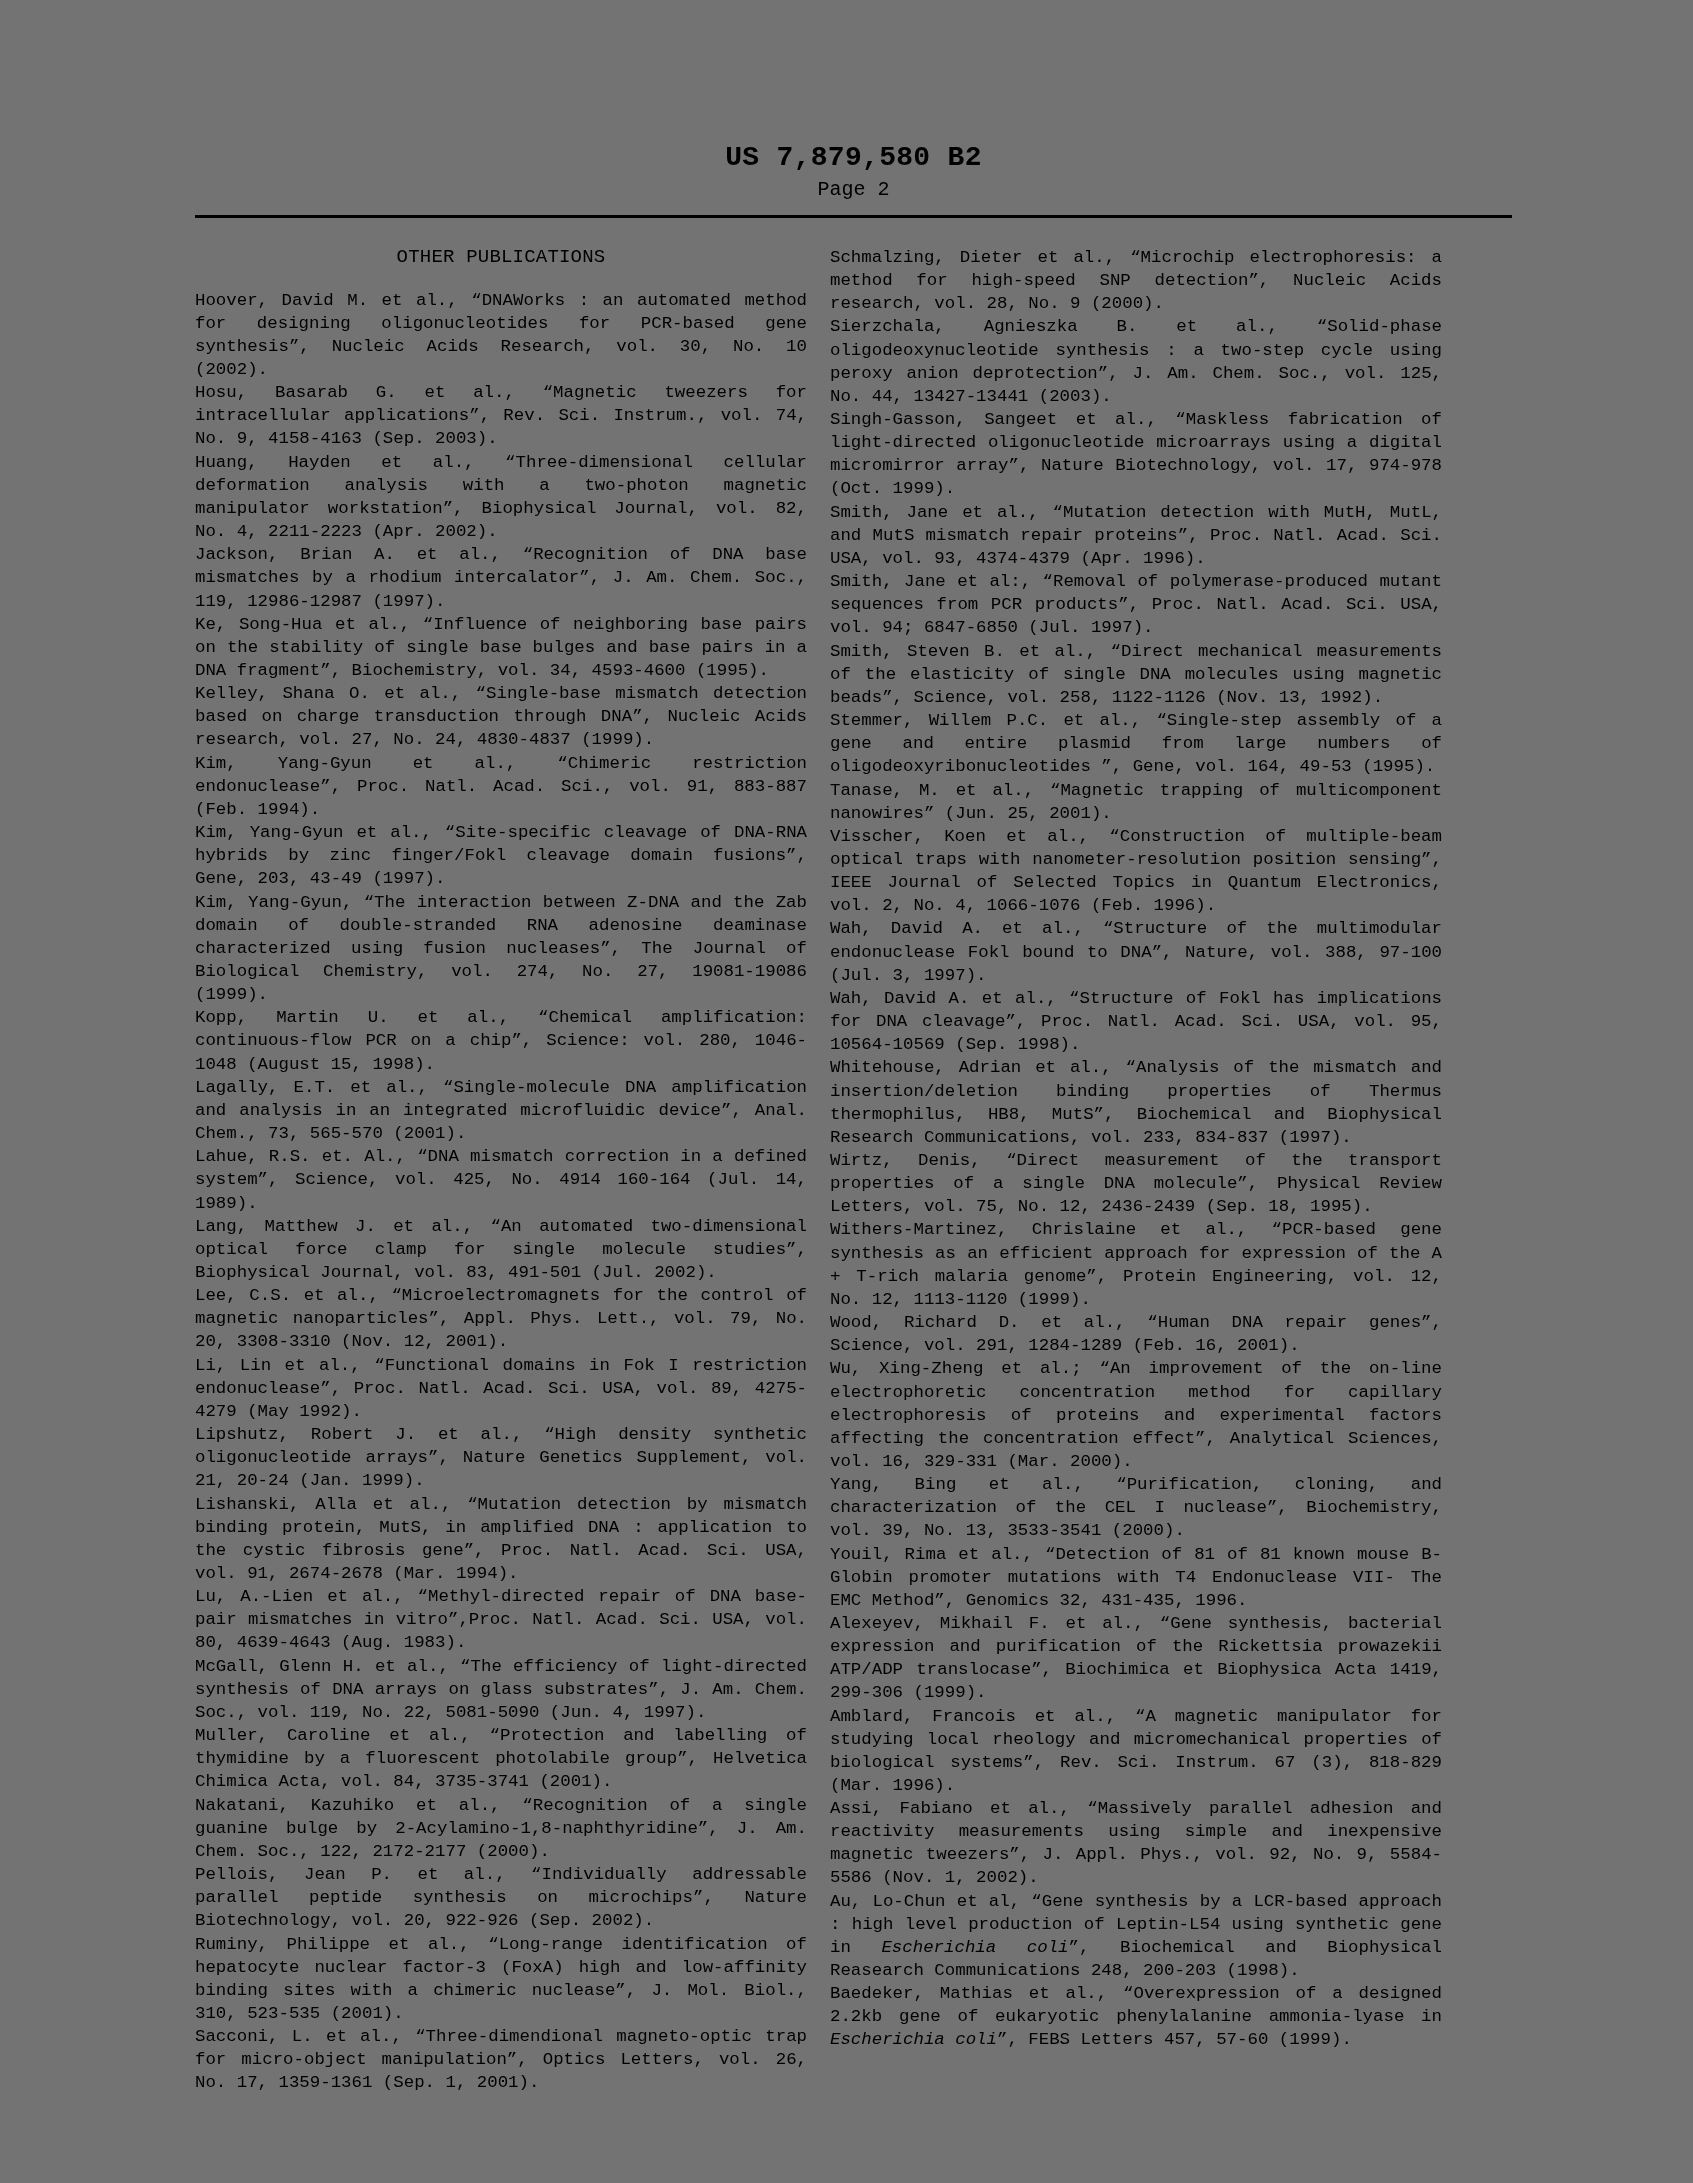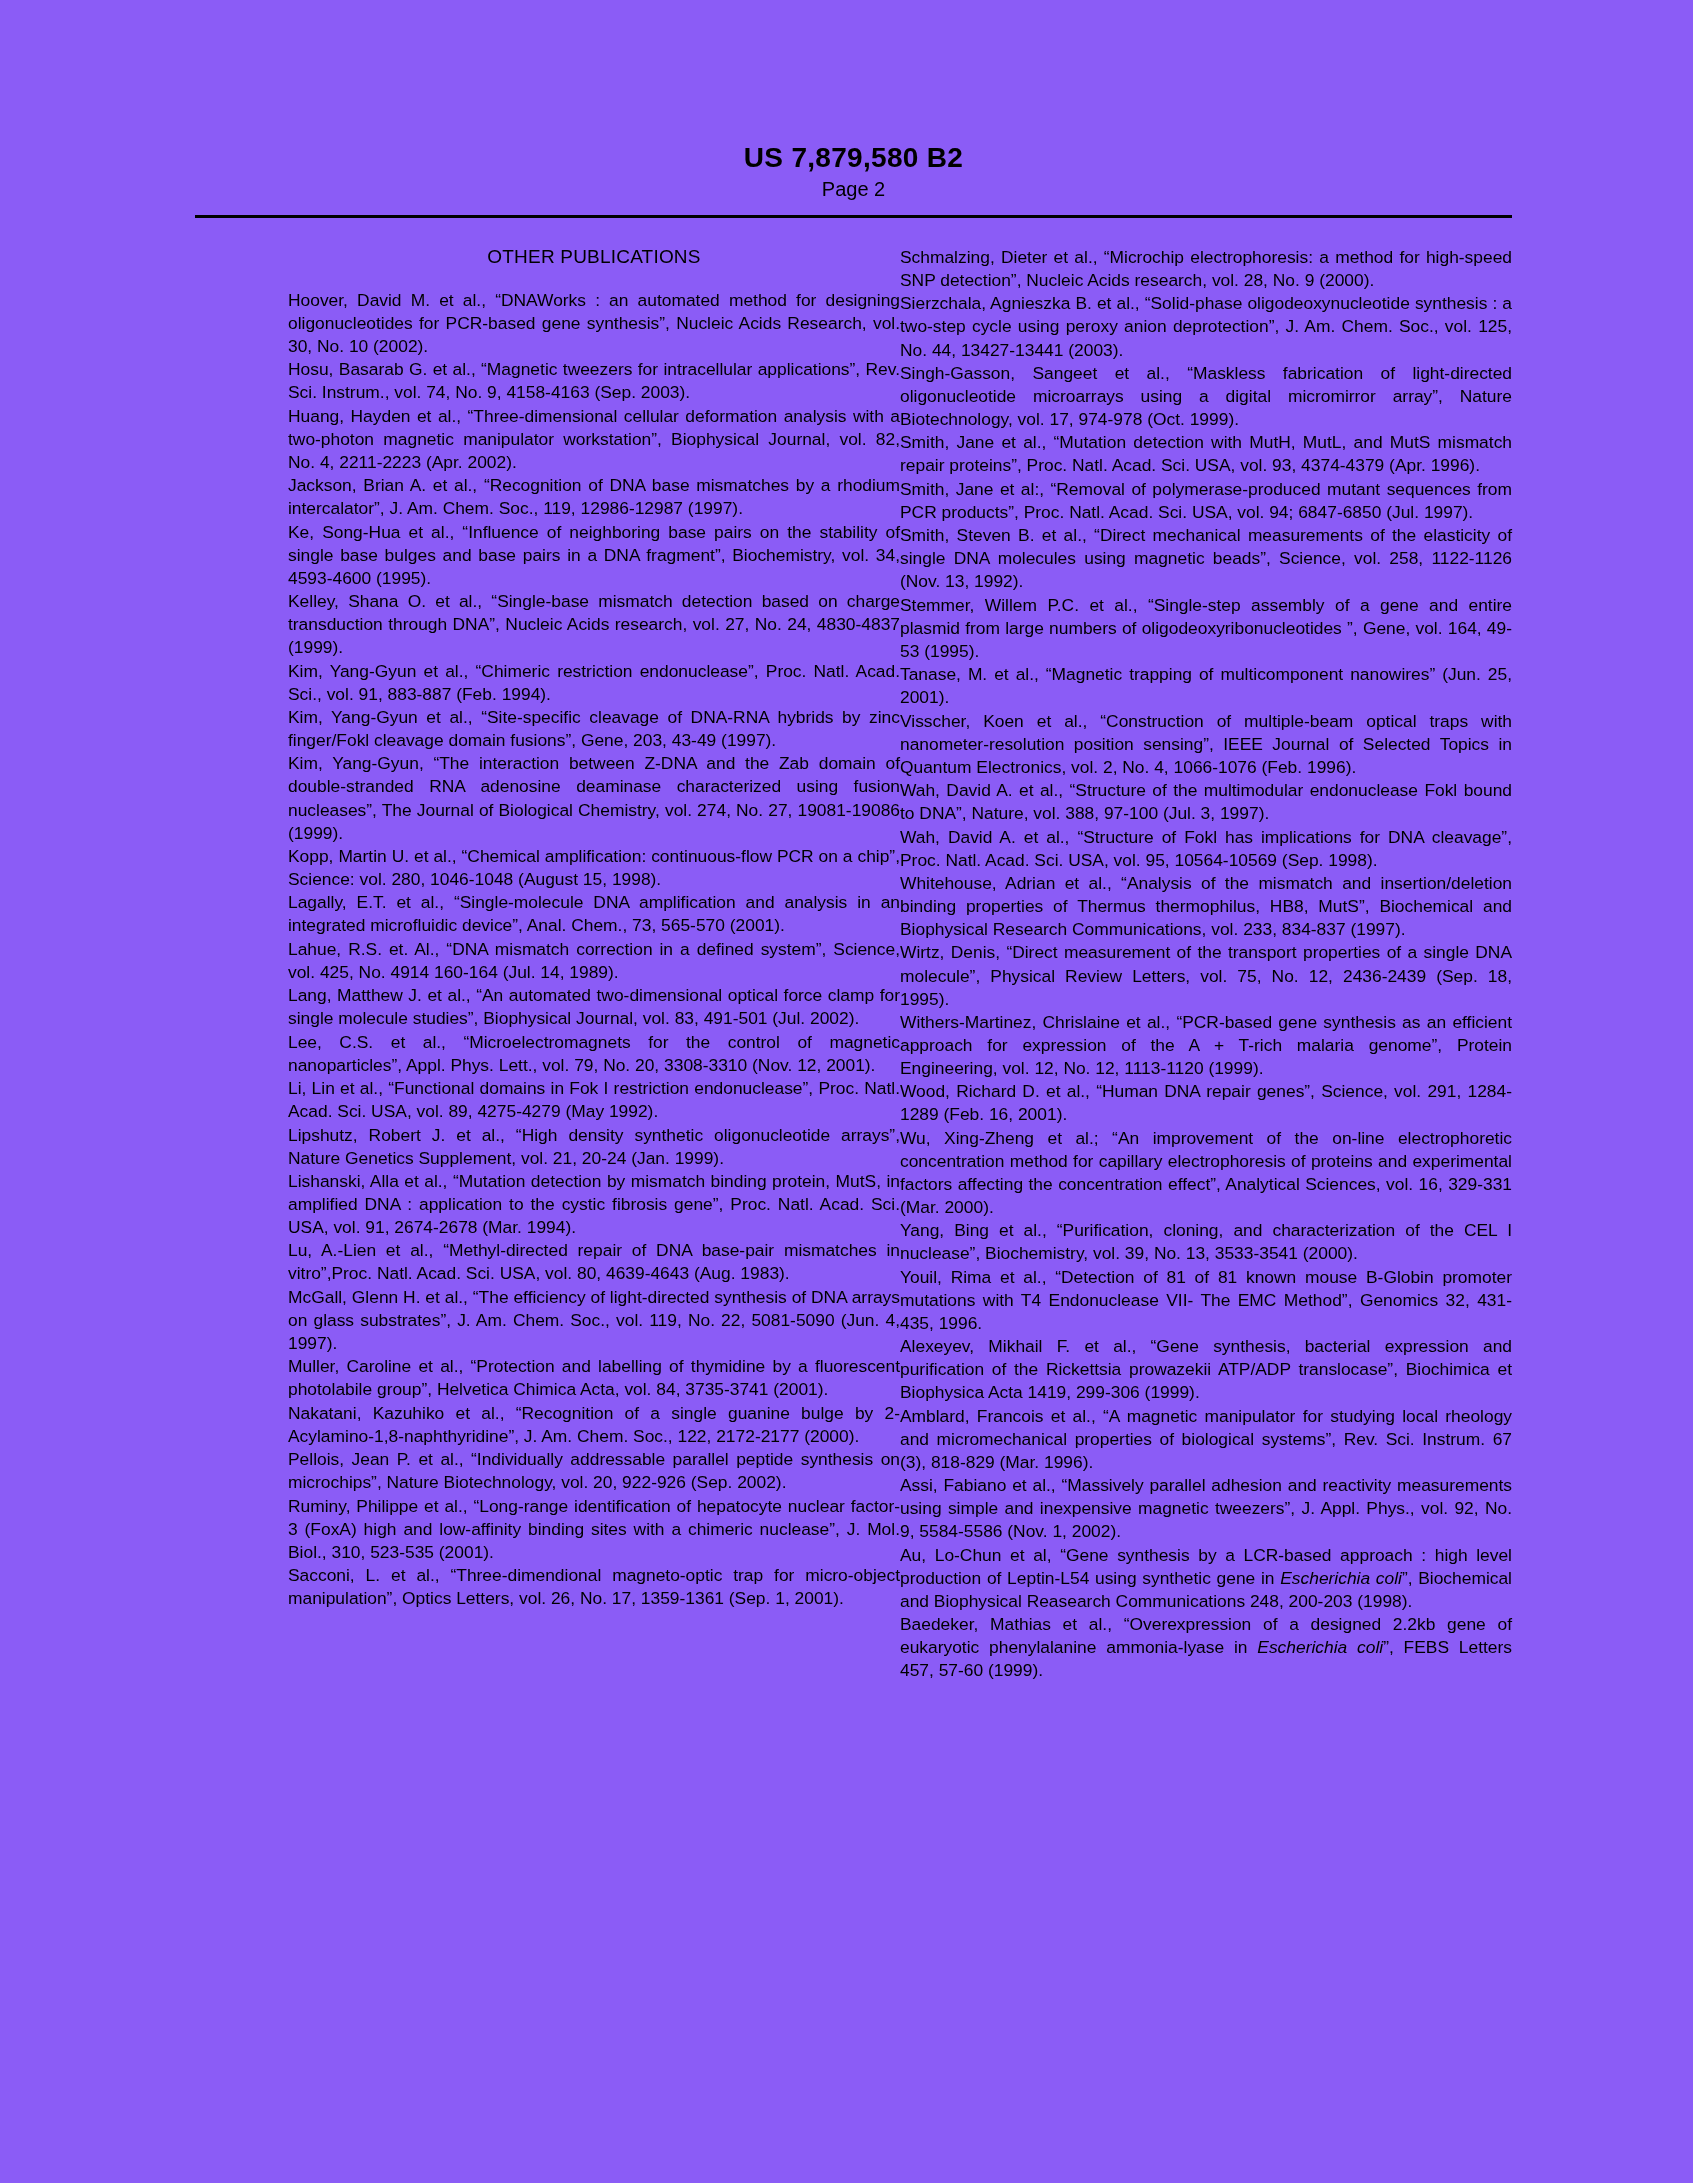--- a/index.html
+++ b/index.html
@@ -4,22 +4,22 @@
 <style>
   html, body {
     margin: 0;
     padding: 0;
     background: #ffffff;
   }
   .page {
     position: relative;
     width: 1694px;
     height: 2183px;
-    background: #8b5cf6;
-    font-family: Liberation Sans, sans-serif;
+    background: #737373;
+    font-family: Liberation Mono, monospace;
     color: #000000;
     box-sizing: border-box;
   }
   .header {
     position: absolute;
     top: 142px;
     left: 195px;
     width: 1317px;
     text-align: center;
   }
@@ -42,21 +42,22 @@
     width: 1317px;
     height: 2.6px;
     background: #000000;
   }
   .columns {
     position: absolute;
     top: 246px;
     left: 195px;
     width: 1317px;
     display: flex;
-    justify-content: flex-end;
+    justify-content: flex-start;
+    gap: 23px;
   }
   .col {
     width: 612px;
   }
   .section-title {
     text-align: center;
     font-size: 19px;
     line-height: 1.2;
     margin-bottom: 20px;
     letter-spacing: 0.2px;

